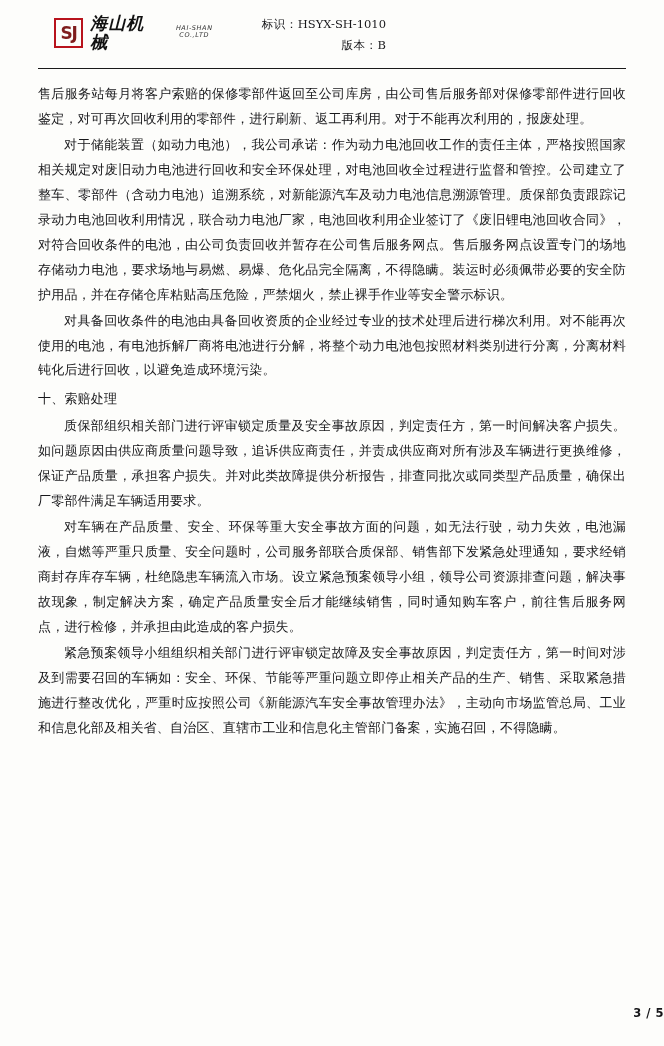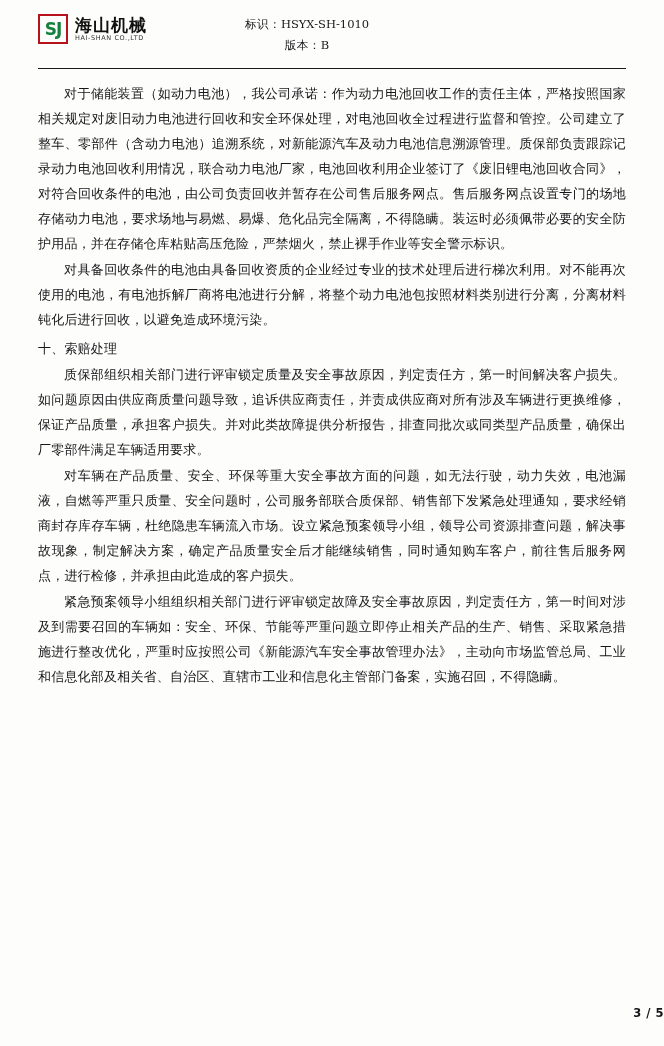--- a/index.html
+++ b/index.html
@@ -37,65 +37,68 @@
     display: flex;
     align-items: center;
     gap: 7px;
     width: 190px;
     flex: 0 0 auto;
   }
   .logo-mark {
     width: 30px;
     height: 30px;
     border: 2px solid #b8131c;
-    color: #15803d;
+    color: #7f1d1d;
     font-family: "DejaVu Sans", "Liberation Sans", sans-serif;
     font-weight: bold;
     font-size: 17px;
     display: flex;
     align-items: center;
     justify-content: center;
     letter-spacing: -1px;
     box-sizing: border-box;
+    margin-left: 16px;
   }
   .logo-text {
     display: flex;
-    flex-direction: column;
+    flex-direction: row;
     justify-content: center;
     line-height: 1.1;
+    font-style: italic;
   }
   .logo-cn {
     font-family: "DejaVu Sans", "Liberation Sans", sans-serif;
     font-size: 17px;
     font-weight: bold;
     letter-spacing: 1px;
     color: #111;
   }
   .logo-en {
     font-family: "DejaVu Sans", "Liberation Sans", sans-serif;
     font-size: 6.5px;
     letter-spacing: 0.6px;
     color: #333;
-    margin-top: 1px;
+    margin-top: 11px;
+    text-align: center;
   }
   .header-title {
     flex: 1 1 auto;
     text-align: left;
     padding-left: 14px;
     padding-top: 6px;
     font-size: 14px;
     letter-spacing: 1px;
     color: #17171a;
   }
   .header-meta {
     flex: 0 0 auto;
     font-size: 11.5px;
     line-height: 1.85;
     padding-top: 0px;
-    text-align: center;
+    text-align: right;
     min-width: 158px;
   }
   .header-meta div {
     white-space: nowrap;
   }
   .meta-label {
     letter-spacing: 0.5px;
   }
   .header-rule {
     position: absolute;
@@ -161,20 +164,21 @@
         <span class="meta-label">标识：</span><span>HSYX-SH-1010</span>
       </div>
       <div>
         <span class="meta-label">版本：</span><span>B</span>
       </div>
     </div>
   </div>
   <div class="header-rule"></div>
 
   <div class="content">
+    <p class="noindent">售后服务站每月将客户索赔的保修零部件返回至公司库房，由公司售后服务部对保修零部件进行回收鉴定，对可再次回收利用的零部件，进行刷新、返工再利用。对于不能再次利用的，报废处理。</p>
     <p class="indent2">对于储能装置（如动力电池），我公司承诺：作为动力电池回收工作的责任主体，严格按照国家相关规定对废旧动力电池进行回收和安全环保处理，对电池回收全过程进行监督和管控。公司建立了整车、零部件（含动力电池）追溯系统，对新能源汽车及动力电池信息溯源管理。质保部负责跟踪记录动力电池回收利用情况，联合动力电池厂家，电池回收利用企业签订了《废旧锂电池回收合同》，对符合回收条件的电池，由公司负责回收并暂存在公司售后服务网点。售后服务网点设置专门的场地存储动力电池，要求场地与易燃、易爆、危化品完全隔离，不得隐瞒。装运时必须佩带必要的安全防护用品，并在存储仓库粘贴高压危险，严禁烟火，禁止裸手作业等安全警示标识。</p>
     <p class="indent2">对具备回收条件的电池由具备回收资质的企业经过专业的技术处理后进行梯次利用。对不能再次使用的电池，有电池拆解厂商将电池进行分解，将整个动力电池包按照材料类别进行分离，分离材料钝化后进行回收，以避免造成环境污染。</p>
     <p class="heading">十、索赔处理</p>
     <p class="indent2">质保部组织相关部门进行评审锁定质量及安全事故原因，判定责任方，第一时间解决客户损失。如问题原因由供应商质量问题导致，追诉供应商责任，并责成供应商对所有涉及车辆进行更换维修，保证产品质量，承担客户损失。并对此类故障提供分析报告，排查同批次或同类型产品质量，确保出厂零部件满足车辆适用要求。</p>
     <p class="indent2">对车辆在产品质量、安全、环保等重大安全事故方面的问题，如无法行驶，动力失效，电池漏液，自燃等严重只质量、安全问题时，公司服务部联合质保部、销售部下发紧急处理通知，要求经销商封存库存车辆，杜绝隐患车辆流入市场。设立紧急预案领导小组，领导公司资源排查问题，解决事故现象，制定解决方案，确定产品质量安全后才能继续销售，同时通知购车客户，前往售后服务网点，进行检修，并承担由此造成的客户损失。</p>
     <p class="indent2">紧急预案领导小组组织相关部门进行评审锁定故障及安全事故原因，判定责任方，第一时间对涉及到需要召回的车辆如：安全、环保、节能等严重问题立即停止相关产品的生产、销售、采取紧急措施进行整改优化，严重时应按照公司《新能源汽车安全事故管理办法》，主动向市场监管总局、工业和信息化部及相关省、自治区、直辖市工业和信息化主管部门备案，实施召回，不得隐瞒。</p>
   </div>
 
   <div class="footer">3 / 5</div>
 </div>

